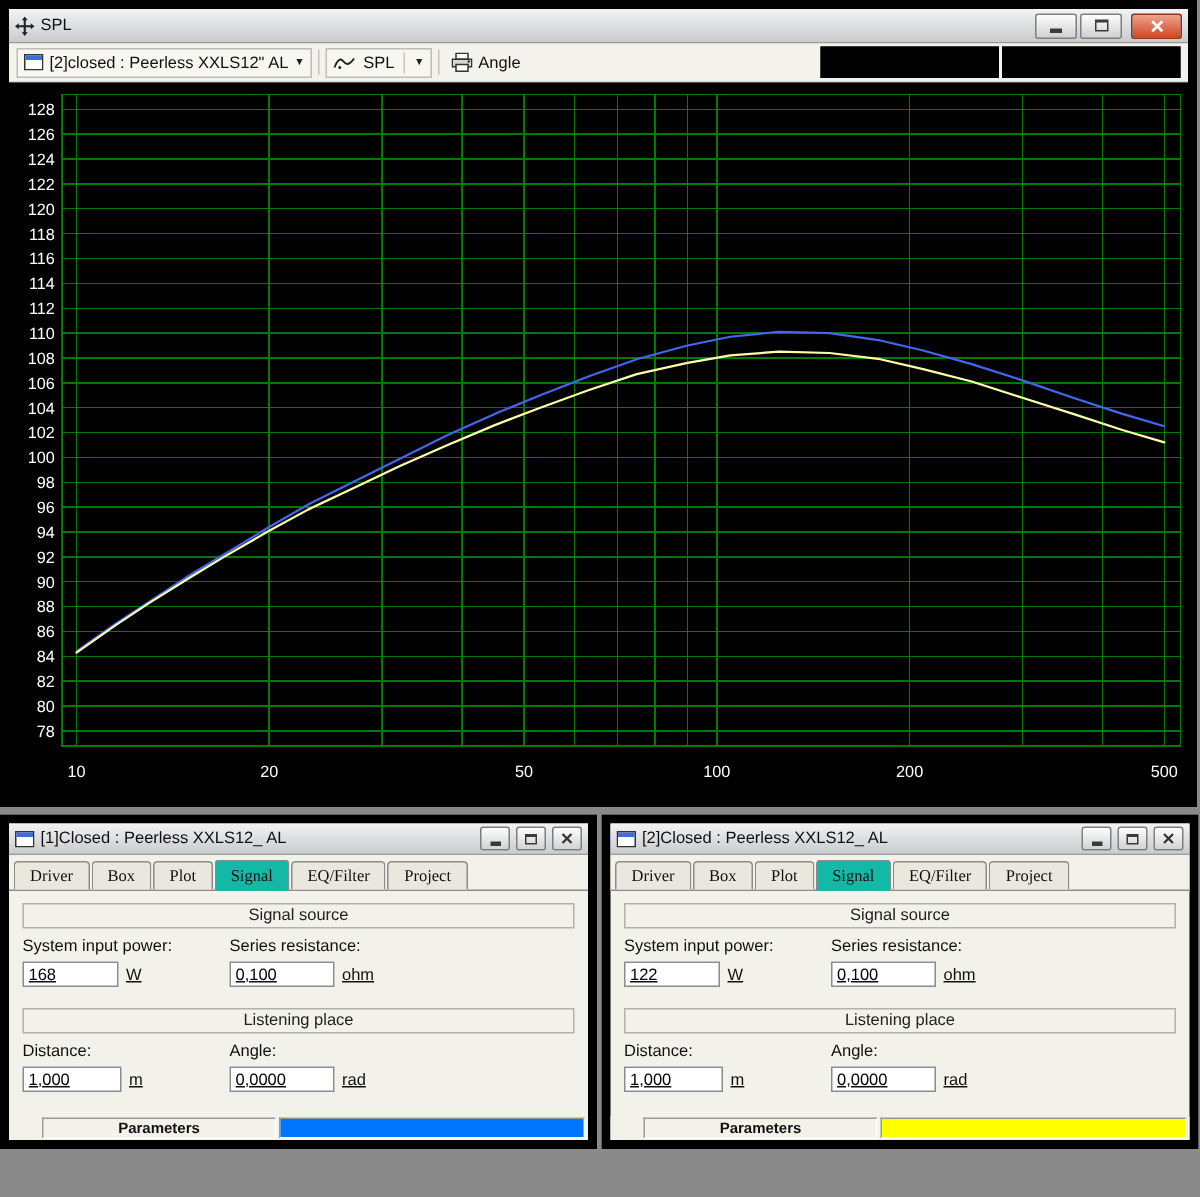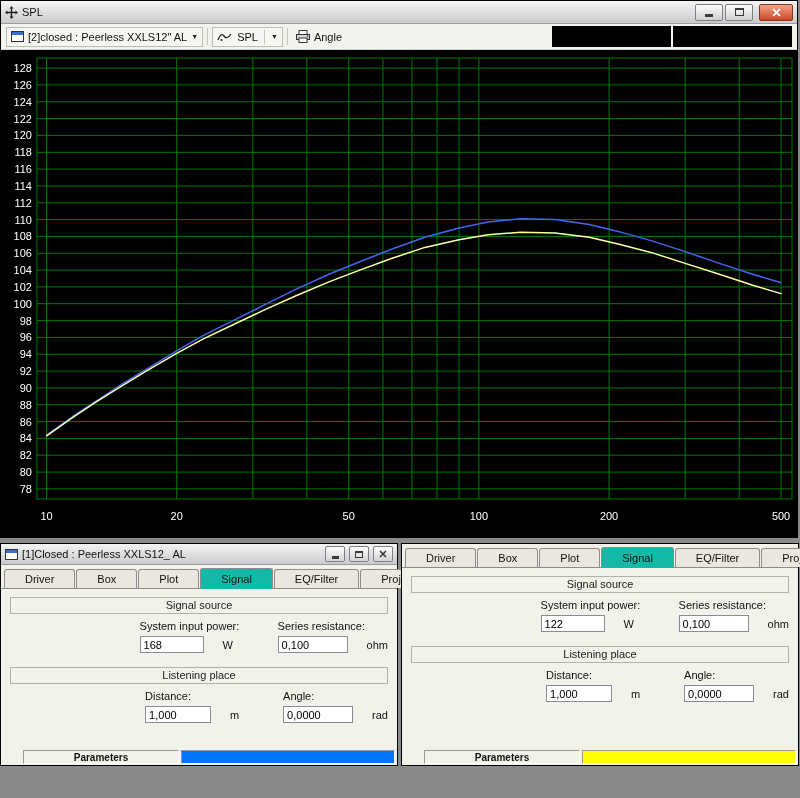--- a/index.html
+++ b/index.html
@@ -1,20 +1,20 @@
 <!DOCTYPE html>
 <html><head>
 <meta charset="utf-8">
 <style>
   html,body{margin:0;padding:0;}
   body{width:800px;height:798px;position:relative;background:#8a8a8a;overflow:hidden;
        font-family:"Liberation Sans",sans-serif;font-size:11px;color:#111;}
 
   
-  .win{position:absolute;border:1px solid #000000;background:#f2f1ea;box-sizing:border-box;display:flex;flex-direction:column;}
+  .win{position:absolute;border:6px solid #000000;background:#f2f1ea;box-sizing:border-box;display:flex;flex-direction:column;}
   .titlebar{height:22px;flex:0 0 22px;background:linear-gradient(#f2f3f4,#c9cbcd);
             display:flex;align-items:center;padding:0 4px;border-bottom:1px solid #9b9b9b;}
   .title-text{flex:1;margin-left:4px;color:#101010;white-space:nowrap;overflow:hidden;}
   .capbtns{display:flex;align-items:center;gap:2px;}
   .capbtn{width:26px;height:15px;border:1px solid #7e7f82;border-radius:2px;
           background:linear-gradient(#fdfdfd,#cfd0d2);display:flex;align-items:center;justify-content:center;}
   .capbtn.close{width:32px;margin-left:4px;background:linear-gradient(#f0a38b,#ce4726);border-color:#8c3418;}
   .g-min{width:8px;height:3px;background:#3a3a3a;margin-top:7px;}
   .g-max{width:9px;height:8px;border:1px solid #3a3a3a;border-top-width:2px;box-sizing:border-box;}
   .smallbtn{width:18px;height:14px;border:1px solid #7e7f82;border-radius:2px;
@@ -33,30 +33,30 @@
   .readout{width:117px;height:19px;background:#000;border:1px solid #000;}
   .chart-area{flex:1;background:#000;position:relative;}
   .chart-area svg{display:block;width:100%;height:100%;}
 
   
   .pwin{top:543px;width:398px;height:223px;}
   #win1{left:0;} #win2{left:401px;}
   .pwin .titlebar{height:20px;flex:0 0 20px;}
   .tabs{height:24px;flex:0 0 24px;display:flex;align-items:flex-end;background:#f2f1ea;
         padding:3px 3px 0 3px;border-bottom:1px solid #8c8c8c;box-sizing:border-box;position:relative;}
-  .tab{padding:3px 20px;border:1px solid #8c8c8c;border-bottom:none;border-radius:3px 3px 0 0;
-       background:#e9e7de;margin-right:1px;position:relative;}
+  .tab{padding:3px 10px;border:1px solid #8c8c8c;border-bottom:none;border-radius:3px 3px 0 0;
+       background:#e9e7de;margin-right:1px;position:relative;font-family:Liberation Serif, serif;}
   .tab.active{background:#14b8a6;padding-top:4px;padding-bottom:4px;margin-bottom:-1px;z-index:3;}
   .pbody{flex:1;padding:0 9px;position:relative;}
   .group-hdr{margin-top:8px;border:1px solid #b3b2aa;height:15px;line-height:14px;text-align:center;color:#222;}
-  .frow{display:flex;margin-top:6px;justify-content:flex-end;}
+  .frow{display:flex;margin-top:6px;}
   .field{display:flex;flex-direction:column;}
   .field.c1{width:138px;flex:0 0 138px;}
   .field label{margin-bottom:4px;}
-  .inline{display:flex;align-items:flex-end;gap:19px;}
+  .inline{display:flex;align-items:flex-end;gap:5px;text-decoration:underline;}
   .tb{height:17px;box-sizing:border-box;border:1px solid #898c92;background:#fff;
       font-family:"Liberation Sans",sans-serif;font-size:11px;padding:0 3px;color:#000;}
   .unit{padding-bottom:2px;}
   .statusbar{flex:0 0 16px;height:16px;display:flex;gap:2px;padding:1px 2px;box-sizing:border-box;background:#f2f1ea;}
   .scell{border:1px solid;border-color:#9a9a94 #fdfdfb #fdfdfb #9a9a94;box-sizing:border-box;}
   .scell.slabel{width:156px;flex:0 0 156px;display:flex;align-items:center;justify-content:center;
                 font-weight:bold;font-size:10px;margin-left:20px;}
   .scell.sbar{flex:1;}
   .sfill{display:block;width:100%;height:100%;}
 
@@ -272,20 +272,40 @@
   </div>
   <div class="statusbar">
     <span class="scell slabel">Parameters</span>
     <span class="scell sbar">
         <span class="sfill" id="fill1" style="background: rgb(0, 118, 255);"></span>
       </span>
   </div>
 </div>
 
 <div class="win pwin" id="win2">
+  <div class="titlebar">
+    <svg class="icon-svg" width="13" height="11" viewBox="0 0 13 11">
+      <rect x="0.5" y="0.5" width="12" height="10" fill="#fff" stroke="#333"></rect>
+      <rect x="1" y="1" width="11" height="3" fill="#3a6fd8"></rect>
+    </svg>
+    <span class="title-text">[2]Closed : Peerless XXLS12_ AL</span>
+    <span class="capbtns">
+      <span class="smallbtn">
+          <span class="g-min" style="width:7px;margin-top:6px;"></span>
+        </span>
+      <span class="smallbtn">
+          <span class="g-max" style="width:8px;height:7px;"></span>
+        </span>
+      <span class="smallbtn">
+        <svg width="8" height="8" viewBox="0 0 8 8">
+            <path d="M1 1 L7 7 M7 1 L1 7" stroke="#333" stroke-width="1.5"></path>
+          </svg>
+      </span>
+    </span>
+  </div>
   <div class="tabs">
     <span class="tab">Driver</span>
     <span class="tab">Box</span>
     <span class="tab">Plot</span>
     <span class="tab active">Signal</span>
     <span class="tab">EQ/Filter</span>
     <span class="tab">Project</span>
   </div>
   <div class="pbody">
     <div class="group-hdr">Signal source</div>

